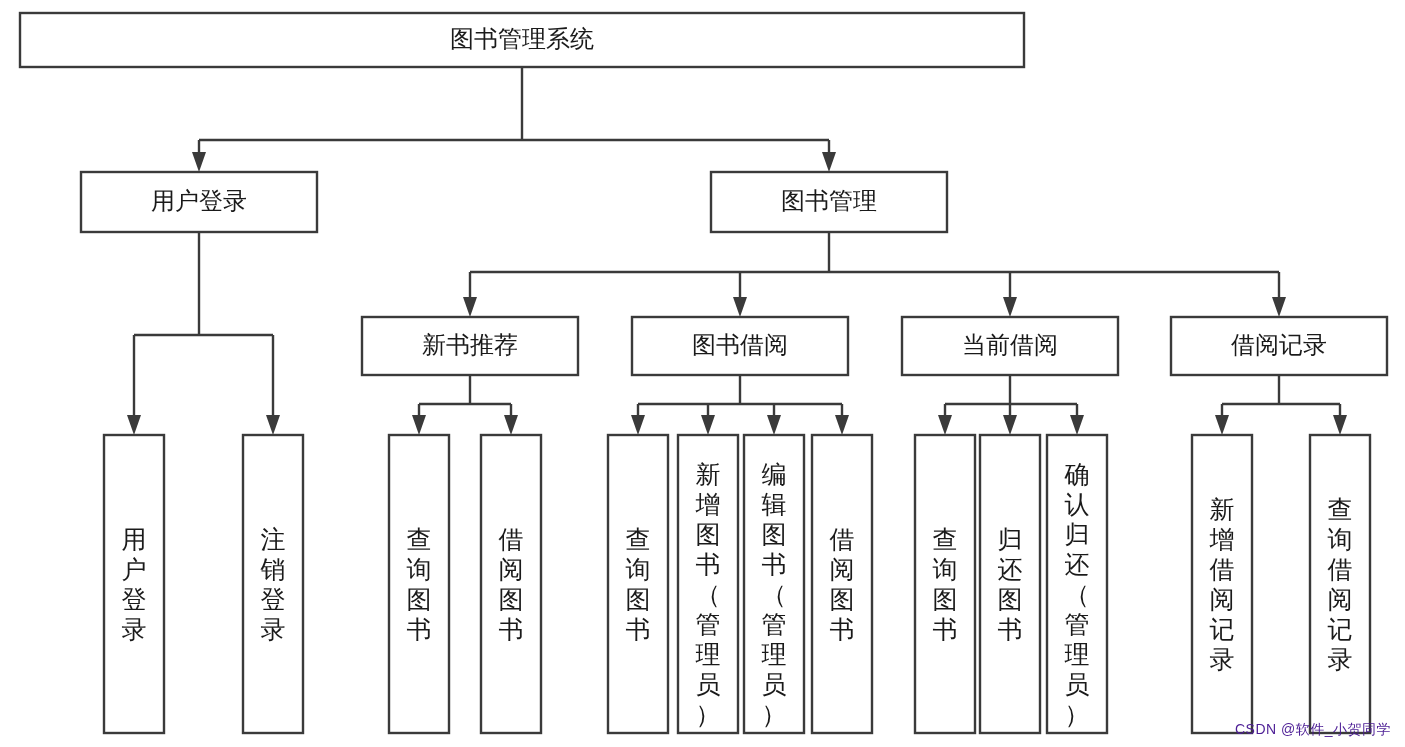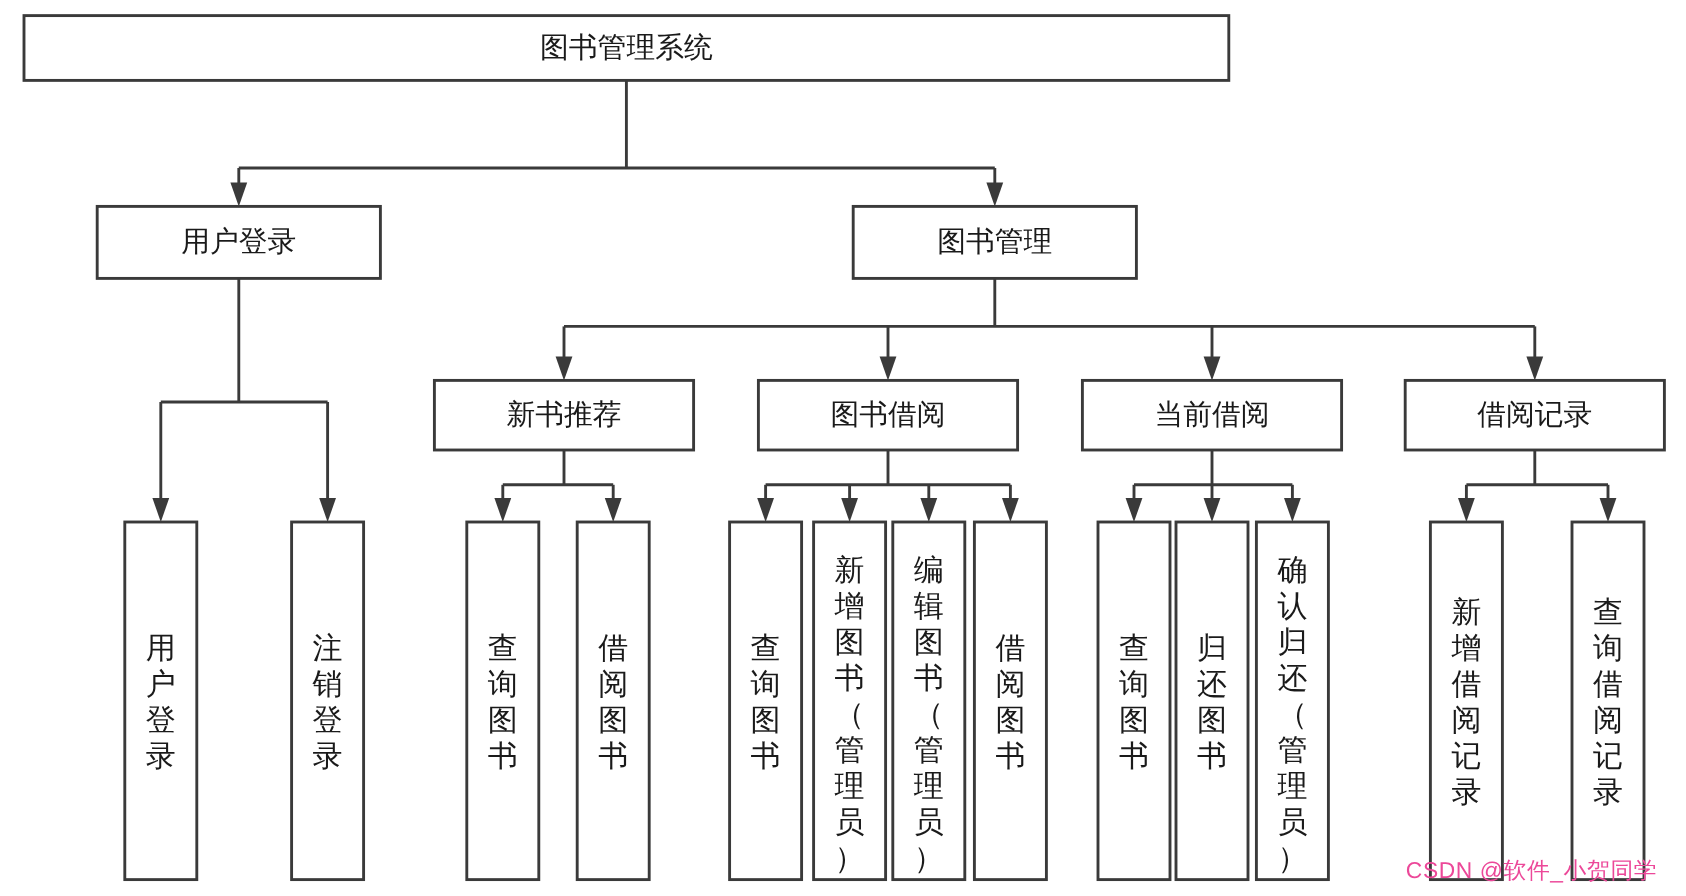--- a/index.html
+++ b/index.html
@@ -51,25 +51,25 @@
     stroke-width: 2.4;
     fill: none;
     stroke-linecap: butt;
   }
   .arrow-head {
     fill: #3a3a3a;
     stroke: none;
   }
   .watermark {
     position: absolute;
-    right: 24px;
+    right: 14px;
     bottom: 6px;
     font-family: "Liberation Sans", "DejaVu Sans", sans-serif;
-    font-size: 19px;
-    color: #ec4899;
+    font-size: 14px;
+    color: #4c1d95;
     letter-spacing: 0.5px;
     pointer-events: none;
     user-select: none;
   }
 </style>
 </head>
 <body>
 
 <div id="diagram-root">
   <svg class="diagram-canvas" id="diagram-canvas" viewBox="0 0 1405 747" xmlns="http://www.w3.org/2000/svg">

